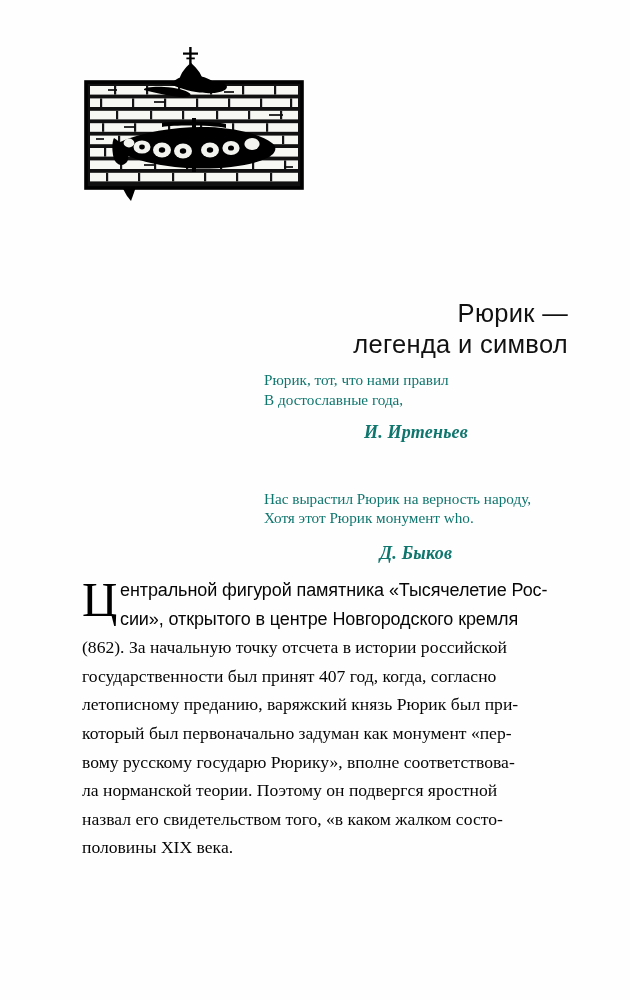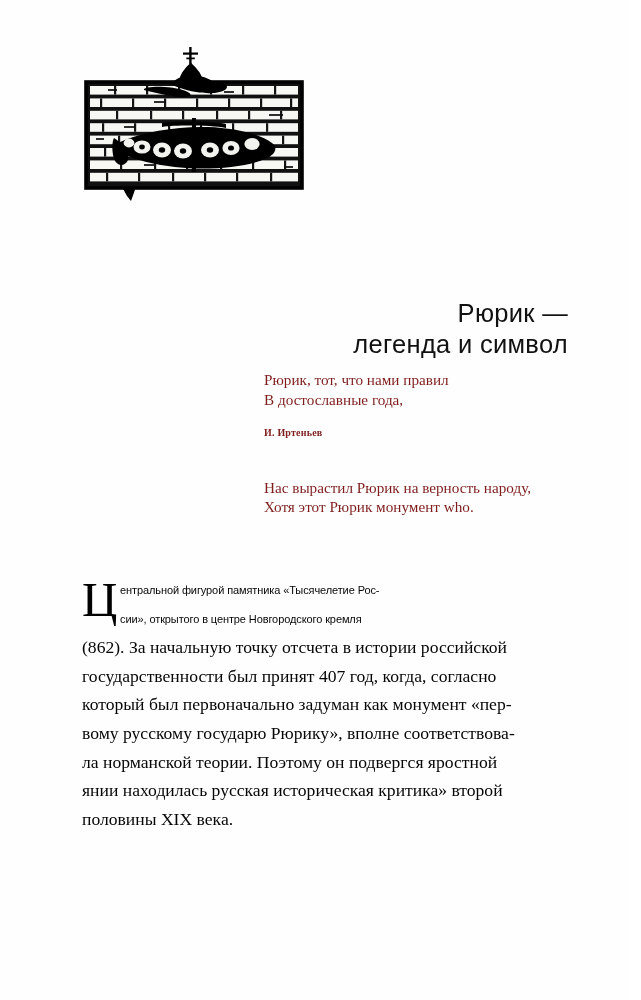--- a/index.html
+++ b/index.html
@@ -54,31 +54,32 @@
   .epigraphs {
     position: absolute;
     left: 264px;
     top: 370px;
     width: 304px;
   }
   .epigraph {
     font-family: "Liberation Serif", serif;
     font-size: 15.2px;
     line-height: 19.6px;
-    color: #7f1d1d;
+    color: #0f766e;
   }
   .epigraph .eline { display: block; white-space: pre; }
   .epigraph-source {
     margin-top: 14px;
-    text-align: left;
+    text-align: center;
+    font-style: italic;
     font-weight: 700;
-    font-size: 10px;
+    font-size: 18px;
     letter-spacing: 0.2px;
   }
-  .epigraph-block-2 { margin-top: 35px; }
+  .epigraph-block-2 { margin-top: 46px; }
   .epigraph-block-2 .epigraph-source { margin-top: 16px; }
 
   
   .body-text {
     position: absolute;
     left: 82px;
     top: 576px;
     width: 486px;
     font-family: "Liberation Serif", serif;
     font-size: 17.6px;
@@ -90,21 +91,21 @@
     display: block;
     white-space: pre;
     height: 28.6px;
   }
   
   .body-line.indent-dropcap {
     padding-left: 38px;
   }
   .body-line.sans {
     font-family: "Liberation Sans", sans-serif;
-    font-size: 11px;
+    font-size: 18px;
     letter-spacing: -0.1px;
   }
   .dropcap {
     position: absolute;
     left: 0px;
     top: -2px;
     font-family: "Liberation Serif", serif;
     font-size: 49px;
     line-height: 52px;
     font-weight: 400;
@@ -274,30 +275,32 @@
 
     <div class="epigraph epigraph-block-1">
       <span class="eline">Рюрик, тот, что нами правил</span>
       <span class="eline">В достославные года,</span>
       <div class="epigraph-source">И. Иртеньев</div>
     </div>
 
     <div class="epigraph epigraph-block-2">
       <span class="eline">Нас вырастил Рюрик на верность народу,</span>
       <span class="eline">Хотя этот Рюрик монумент who.</span>
+      <div class="epigraph-source">Д. Быков</div>
     </div>
 
   </div>
 
   <div class="body-text">
     <span class="dropcap">Ц</span>
     <span class="body-line sans indent-dropcap">ентральной фигурой памятника «Тысячелетие Рос-</span>
     <span class="body-line sans indent-dropcap">сии», открытого в центре Новгородского кремля</span>
     <span class="body-line">(862). За начальную точку отсчета в истории российской</span>
     <span class="body-line">государственности был принят 407 год, когда, согласно</span>
+    <span class="body-line">летописному преданию, варяжский князь Рюрик был при-</span>
     <span class="body-line">который был первоначально задуман как монумент «пер-</span>
     <span class="body-line">вому русскому государю Рюрику», вполне соответствова-</span>
     <span class="body-line">ла норманской теории. Поэтому он подвергся яростной</span>
-    <span class="body-line">янии находилась русская историческая критика» второй</span>
+    <span class="body-line">назвал его свидетельством того, «в каком жалком состо-</span>
     <span class="body-line">половины XIX века.</span>
   </div>
 
 </div>
 
 </body></html>

